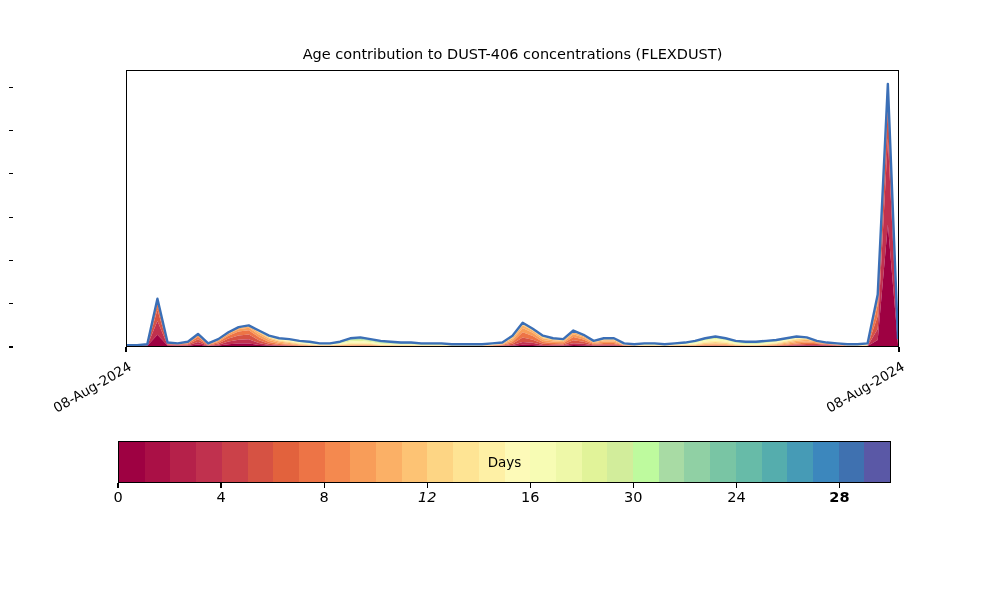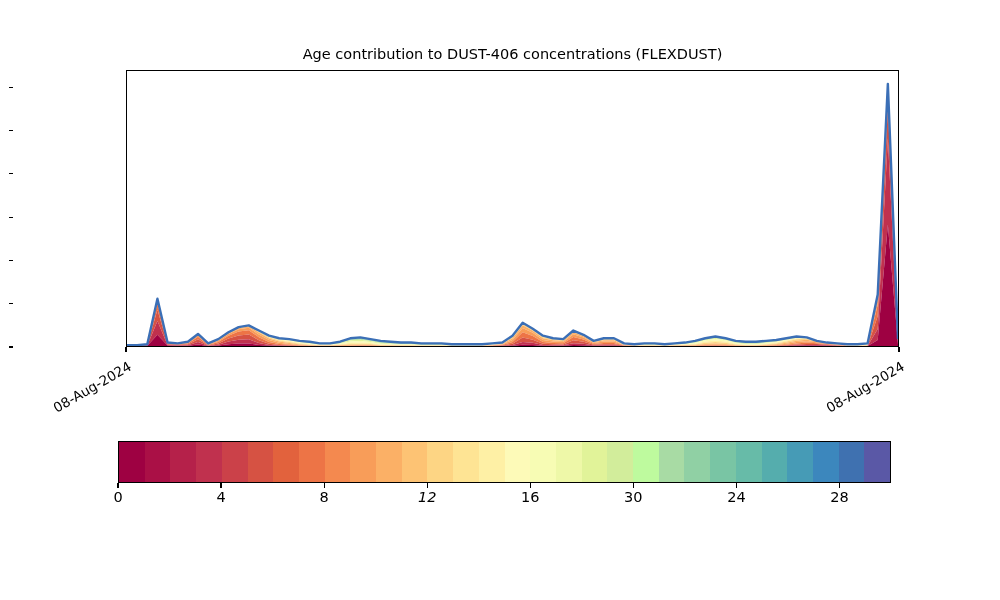--- a/index.html
+++ b/index.html
@@ -102,32 +102,33 @@
       <div class="seg" style="background: rgb(168, 219, 164);"></div>
       <div class="seg" style="background: rgb(144, 208, 164);"></div>
       <div class="seg" style="background: rgb(121, 197, 164);"></div>
       <div class="seg" style="background: rgb(103, 187, 168);"></div>
       <div class="seg" style="background: rgb(85, 173, 173);"></div>
       <div class="seg" style="background: rgb(70, 155, 182);"></div>
       <div class="seg" style="background: rgb(60, 135, 189);"></div>
       <div class="seg" style="background: rgb(63, 113, 176);"></div>
       <div class="seg" style="background: rgb(90, 88, 166);"></div>
     </div>
+  <div id="cbar-label">Days</div>
   <div id="cbtick-group">
       <div class="cbtickmark" style="left: 117.4px;"></div>
       <div class="cbtick" style="left: 118px;">0</div>
       <div class="cbtickmark" style="left: 220.467px;"></div>
       <div class="cbtick" style="left: 221.067px;">4</div>
       <div class="cbtickmark" style="left: 323.533px;"></div>
       <div class="cbtick" style="left: 324.133px;">8</div>
       <div class="cbtickmark" style="left: 426.6px;"></div>
       <div class="cbtick" style="left: 427.2px; font-style: italic;">12</div>
       <div class="cbtickmark" style="left: 529.667px;"></div>
       <div class="cbtick" style="left: 530.267px; text-align: right;">16</div>
       <div class="cbtickmark" style="left: 632.733px;"></div>
       <div class="cbtick" style="left: 633.333px;">30</div>
       <div class="cbtickmark" style="left: 735.8px;"></div>
       <div class="cbtick" style="left: 736.4px;">24</div>
       <div class="cbtickmark" style="left: 838.867px;"></div>
-      <div class="cbtick" style="left: 839.467px;">28</div>
+      <div class="cbtick" style="left: 839.467px; font-weight: bold;">28</div>
     </div>
 
 </div>
 
 </body></html>

